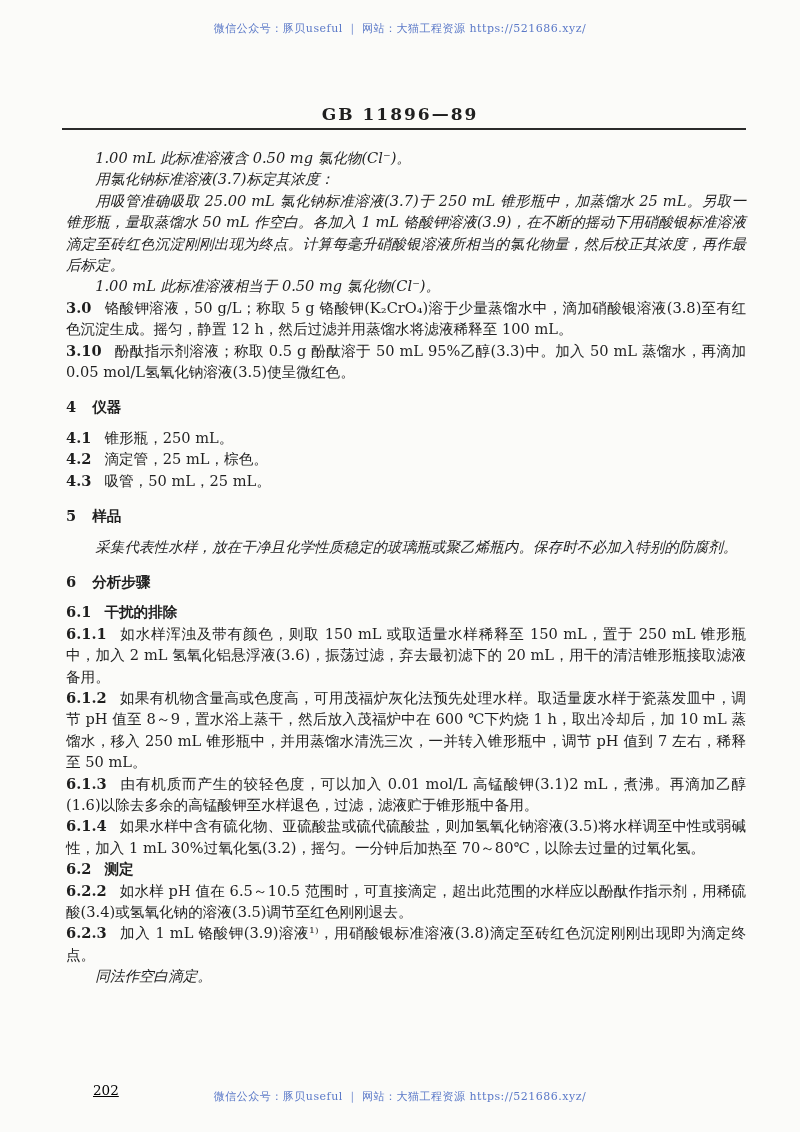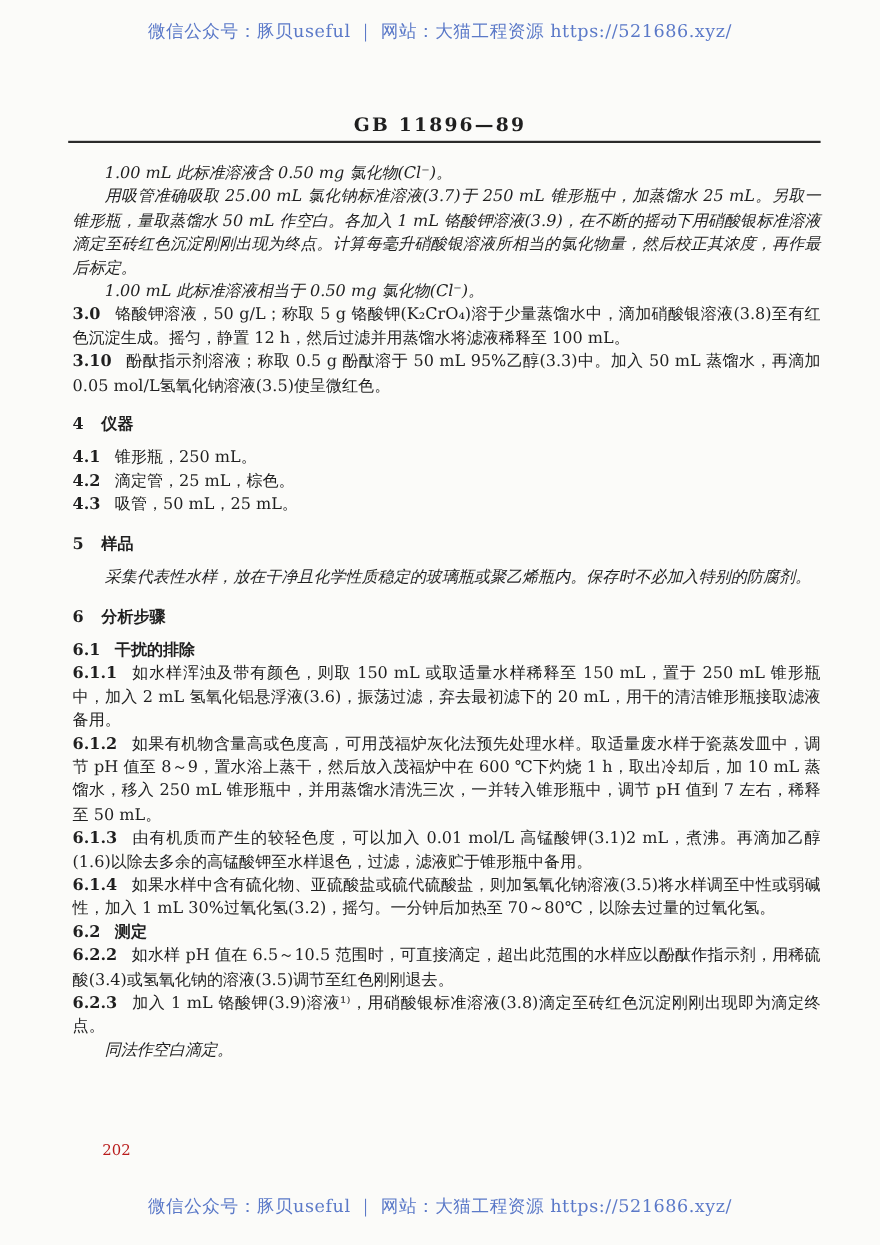--- a/index.html
+++ b/index.html
@@ -11,21 +11,21 @@
     background: var(--paper, #fbfbf9);
     font-family: "DejaVu Serif", "Liberation Serif", serif;
     color: var(--ink, #1f1f1f);
     position: relative;
   }
   .watermark {
     position: absolute;
     left: 0;
     width: 100%;
     text-align: center;
-    font-size: 16px;
+    font-size: 11px;
     line-height: 22px;
     color: var(--wm, #5b79c8);
     letter-spacing: 0.5px;
     white-space: nowrap;
   }
   .watermark.top { top: 18px; }
   .watermark.bottom { top: 1086px; }
 
   .std-header {
     position: absolute;
@@ -60,36 +60,38 @@
   }
   .para.ind { text-indent: 2em; font-style: italic; }
   .para.h1 { font-weight: bold; margin: 14px 0 9px; }
   .para.h2 { font-weight: bold; }
   .num { font-weight: bold; margin-right: 13px; }
   .h1 .num { margin-right: 16px; }
 
   .page-number {
     position: absolute;
     left: 93px;
-    top: 1038px;
+    top: 1082px;
     font-size: 13.5px;
-    color: #b91c1c;
+    color: #000000;
+    text-decoration: underline;
   }
 </style>
 </head>
 <body>
 
 <div class="watermark top">微信公众号：豚贝useful ｜ 网站：大猫工程资源 https://521686.xyz/</div>
 
 <div class="std-header">GB 11896—89</div>
 
 <div class="header-rule"></div>
 
 <main class="doc-body">
     <p class="para ind"><span class="txt">1.00 mL 此标准溶液含 0.50 mg 氯化物(Cl⁻)。</span></p>
+    <p class="para ind"><span class="txt">用氯化钠标准溶液(3.7)标定其浓度：</span></p>
     <p class="para ind"><span class="txt">用吸管准确吸取 25.00 mL 氯化钠标准溶液(3.7)于 250 mL 锥形瓶中，加蒸馏水 25 mL。另取一锥形瓶，量取蒸馏水 50 mL 作空白。各加入 1 mL 铬酸钾溶液(3.9)，在不断的摇动下用硝酸银标准溶液滴定至砖红色沉淀刚刚出现为终点。计算每毫升硝酸银溶液所相当的氯化物量，然后校正其浓度，再作最后标定。</span></p>
     <p class="para ind"><span class="txt">1.00 mL 此标准溶液相当于 0.50 mg 氯化物(Cl⁻)。</span></p>
     <p class="para item"><span class="num">3.0</span><span class="txt">铬酸钾溶液，50 g/L；称取 5 g 铬酸钾(K₂CrO₄)溶于少量蒸馏水中，滴加硝酸银溶液(3.8)至有红色沉淀生成。摇匀，静置 12 h，然后过滤并用蒸馏水将滤液稀释至 100 mL。</span></p>
     <p class="para item"><span class="num">3.10</span><span class="txt">酚酞指示剂溶液；称取 0.5 g 酚酞溶于 50 mL 95%乙醇(3.3)中。加入 50 mL 蒸馏水，再滴加 0.05 mol/L氢氧化钠溶液(3.5)使呈微红色。</span></p>
     <p class="para h1"><span class="num">4</span><span class="txt">仪器</span></p>
     <p class="para item"><span class="num">4.1</span><span class="txt">锥形瓶，250 mL。</span></p>
     <p class="para item"><span class="num">4.2</span><span class="txt">滴定管，25 mL，棕色。</span></p>
     <p class="para item"><span class="num">4.3</span><span class="txt">吸管，50 mL，25 mL。</span></p>
     <p class="para h1"><span class="num">5</span><span class="txt">样品</span></p>
     <p class="para ind"><span class="txt">采集代表性水样，放在干净且化学性质稳定的玻璃瓶或聚乙烯瓶内。保存时不必加入特别的防腐剂。</span></p>

